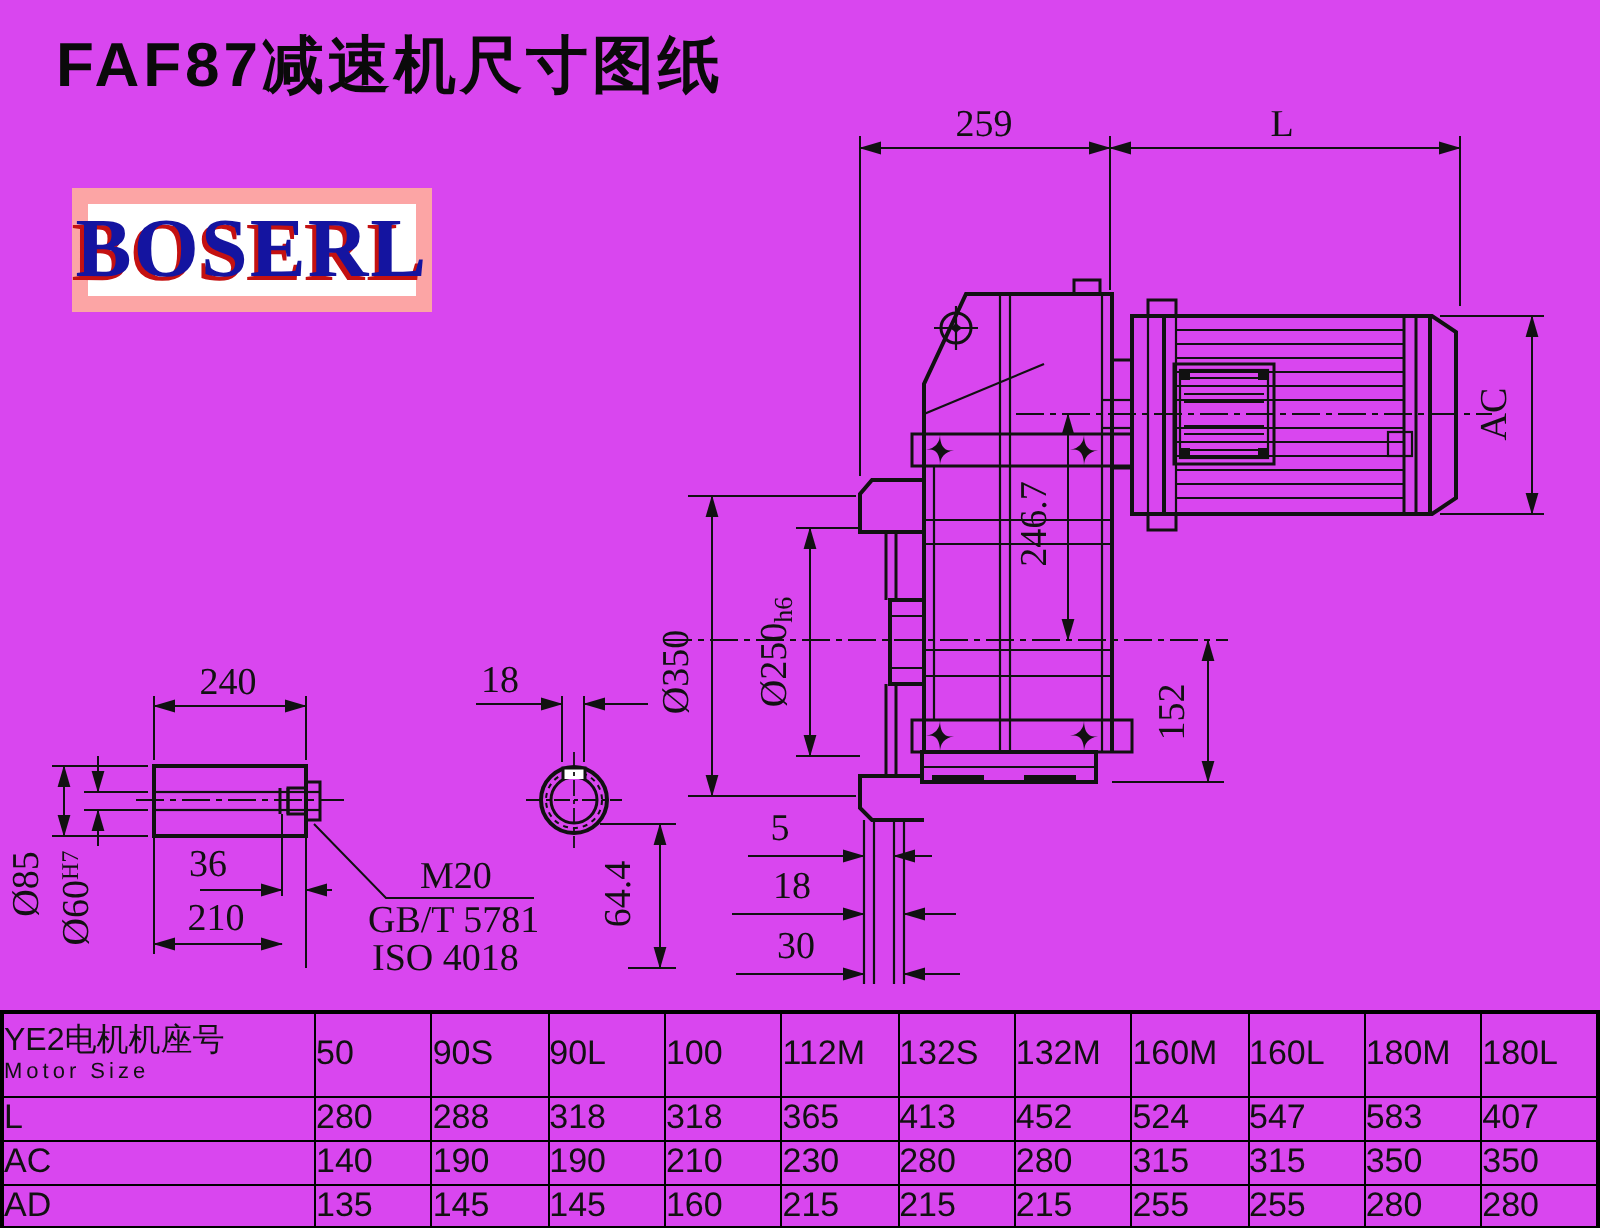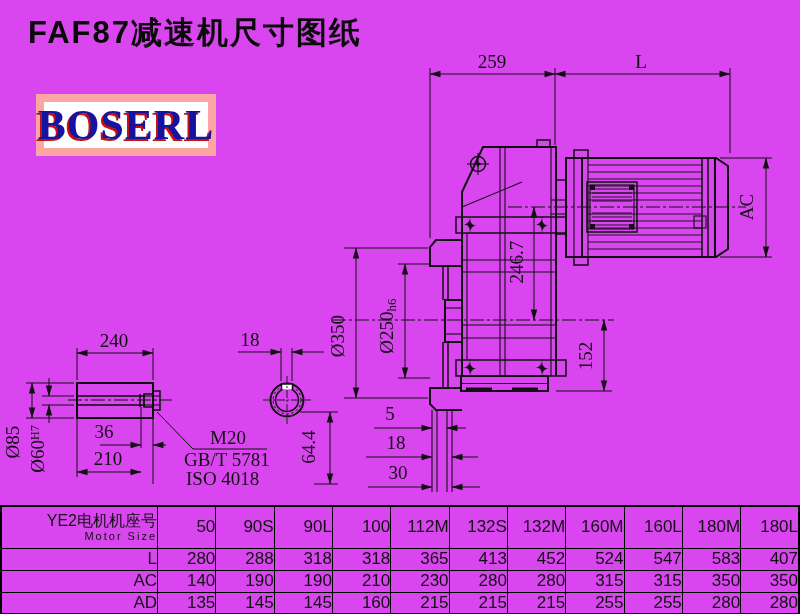--- a/index.html
+++ b/index.html
@@ -14,21 +14,21 @@
   svg{position:absolute;left:0;top:0;}
   svg .o2{stroke:#111;stroke-width:2;fill:none;}
   svg .o15{stroke:#111;stroke-width:1.5;fill:none;}
   svg .o1{stroke:#111;stroke-width:1.1;fill:none;}
   svg .fin{stroke:#111;stroke-width:.9;fill:none;}
   svg .dim{stroke:#111;stroke-width:1;fill:none;}
   svg .cl{stroke:#111;stroke-width:1;fill:none;stroke-dasharray:14 3 3 3;}
   svg .cl2{stroke:#111;stroke-width:.9;fill:none;stroke-dasharray:8 2 2 2;}
   svg text{font-family:"Liberation Serif",serif;font-size:19px;fill:#111;}
   table.sizes{position:absolute;left:0;top:505px;width:800px;height:109px;border-collapse:collapse;
-        table-layout:fixed;font-size:17px;text-align:right;}
+        table-layout:fixed;font-size:17px;text-align:left;}
   table.sizes td{border:1.5px solid #000;padding:0;vertical-align:middle;}
   table.sizes{border:2px solid #000;}
   td.hd{width:155px;font-size:16px;line-height:1.15;}
   td.hd .en{font-size:11px;letter-spacing:2px;}
   tr.hrow{height:42px;} tr.drow{height:22px;}
 </style>
 </head>
 <body>
 
 <div class="page">

